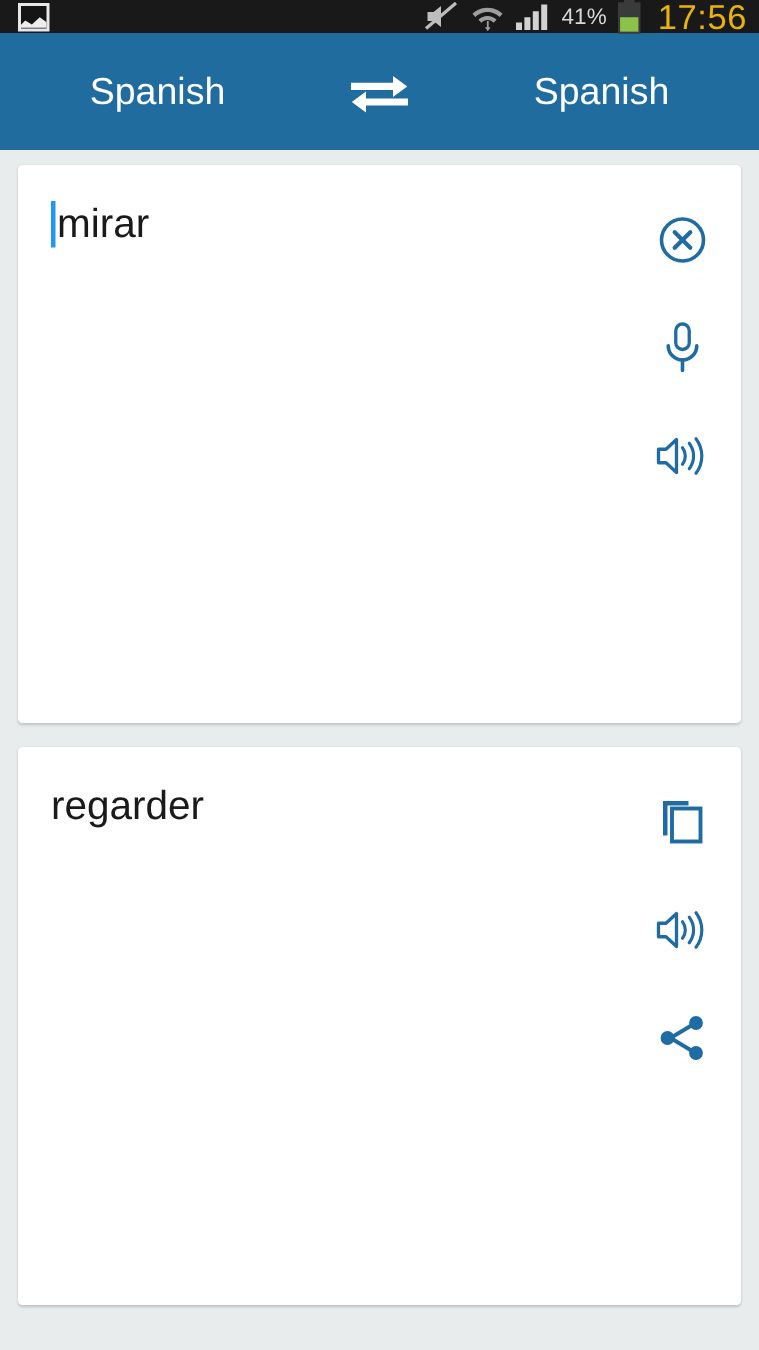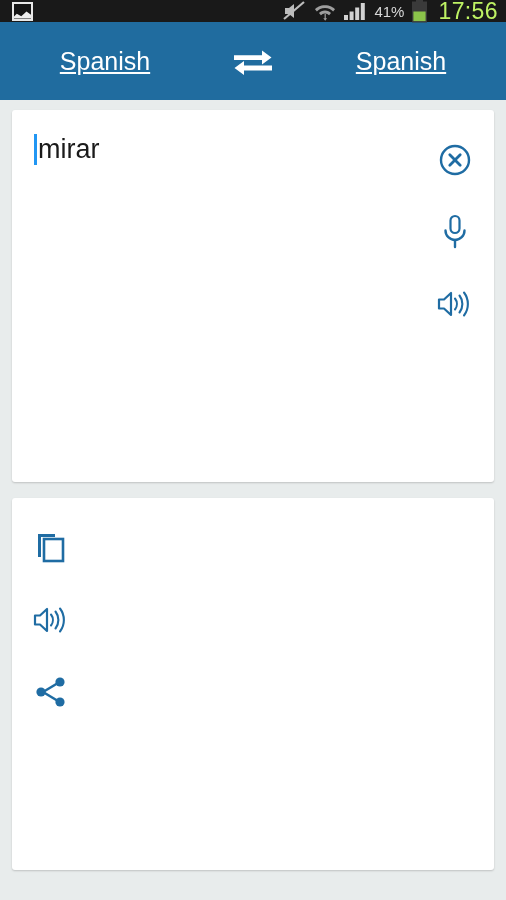--- a/index.html
+++ b/index.html
@@ -22,21 +22,21 @@
   }
   .sb-left { display: flex; align-items: center; gap: 8px; }
   .sb-right {
     margin-left: auto;
     display: flex;
     align-items: center;
     gap: 7px;
   }
   .sb-clock {
     font-size: 23px;
-    color: #bef264;
+    color: #eab308;
     letter-spacing: 0.4px;
     margin-left: 3px;
     line-height: 1;
   }
   .sb-pct {
     font-size: 15px;
     color: #d8d8d8;
     line-height: 1;
   }
   .gallery-ico {
@@ -62,21 +62,20 @@
     display: flex;
     align-items: center;
     color: #ffffff;
   }
   .lang-btn {
     flex: 1;
     text-align: center;
     font-size: 25px;
     line-height: 1;
     color: #ffffff;
-    text-decoration: underline;
   }
   .swap-btn {
     width: 86px;
     display: flex;
     align-items: center;
     justify-content: center;
   }
 
   
   .content { padding: 10px 12px 0 12px; }
@@ -223,20 +222,23 @@
             <path d="M19 10.5 a9 9 0 0 1 0 11" fill="none" stroke="#1f6ca3" stroke-width="2.1" stroke-linecap="round"></path>
             <path d="M23.5 7.5 a14 14 0 0 1 0 17" fill="none" stroke="#1f6ca3" stroke-width="2.1" stroke-linecap="round"></path>
             <path d="M28 4.5 a19 19 0 0 1 0 23" fill="none" stroke="#1f6ca3" stroke-width="2.1" stroke-linecap="round"></path>
           </svg>
         </span>
       </div>
     </div>
   </div>
 
   <div class="card card-output">
+    <div class="card-text">
+      <span>regarder</span>
+    </div>
 
     <div class="card-rail">
       <div class="rail-btn">
         <span>
           <svg width="32" height="34" viewBox="0 0 32 34">
             <path d="M3 3 h17 v3 H6 v20 H3 z" fill="#1f6ca3"></path>
             <rect x="9" y="8" width="19" height="22" fill="none" stroke="#1f6ca3" stroke-width="2.6"></rect>
           </svg>
         </span>
       </div>

